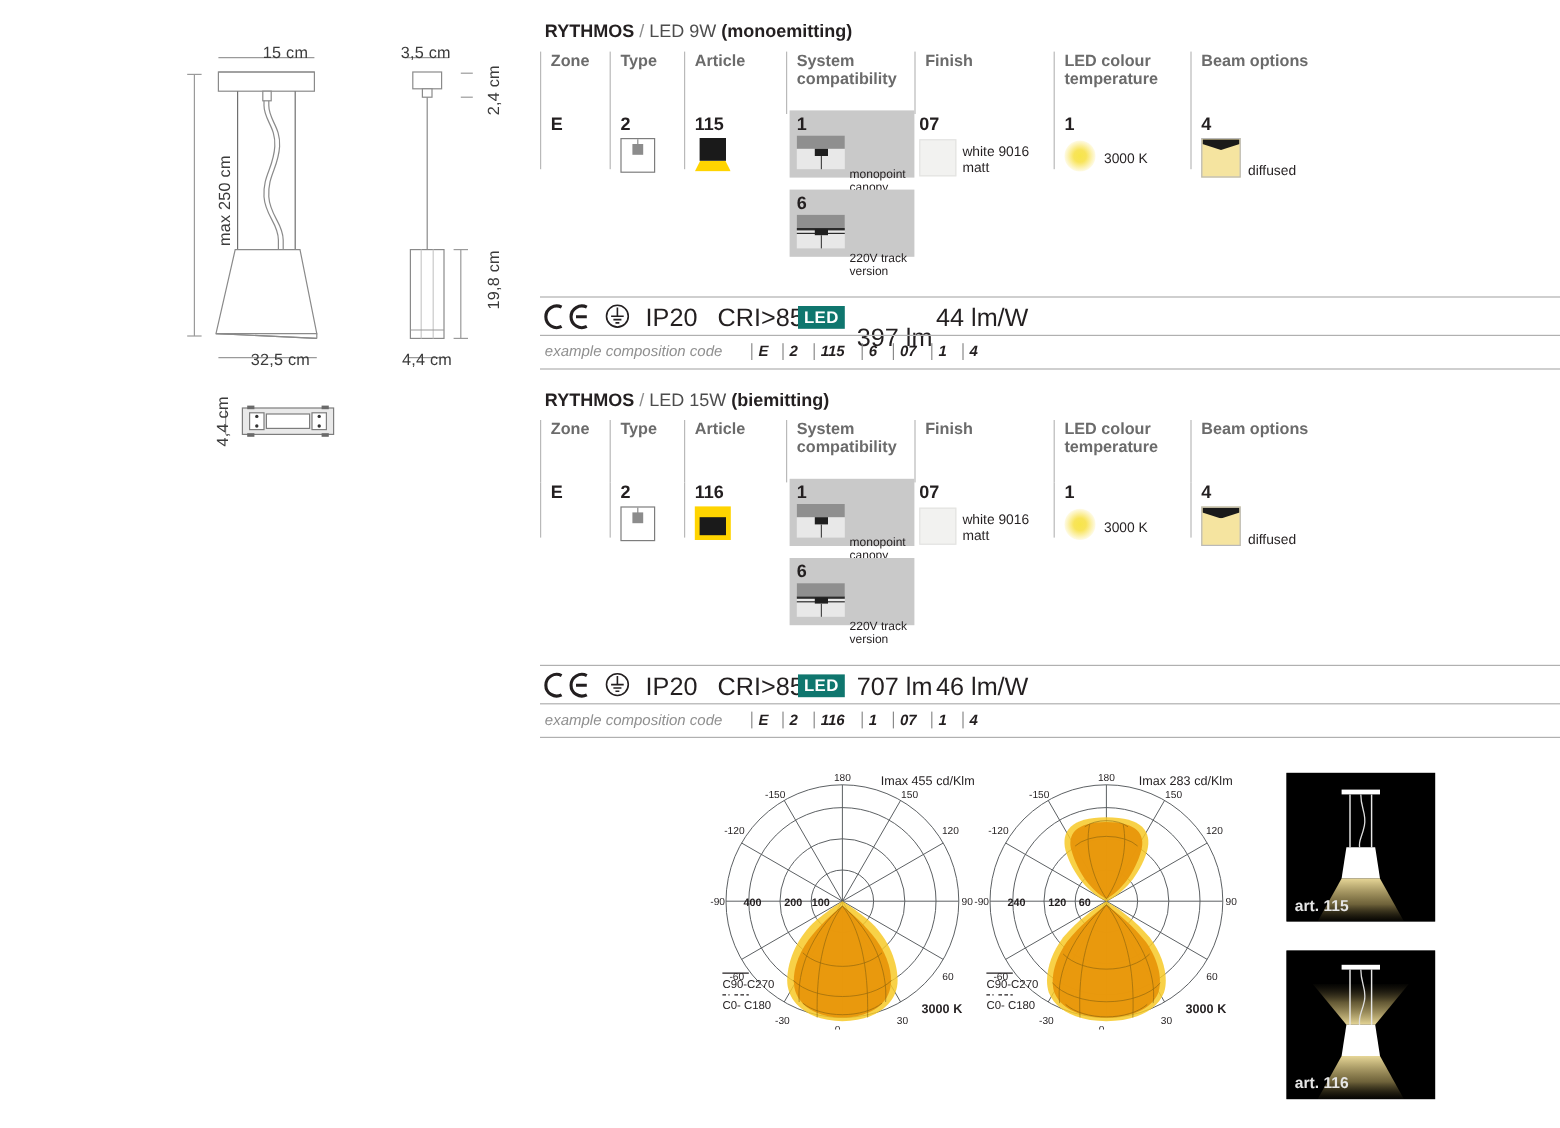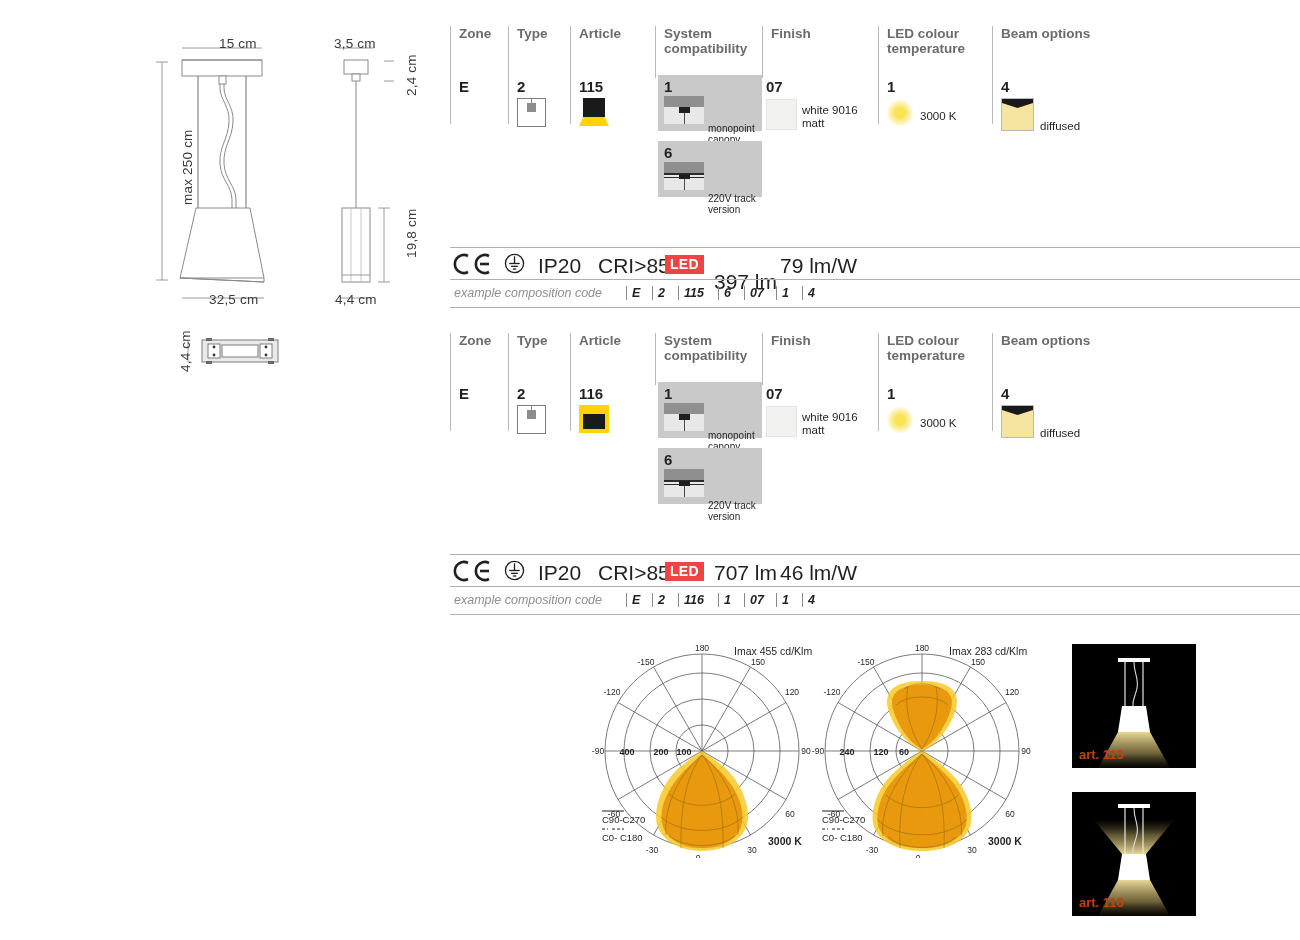--- a/index.html
+++ b/index.html
@@ -65,38 +65,38 @@
   
   .diffbox{position:absolute;width:31px;height:31px;background:#f5e4a0;border:1px solid #b9b9b9;}
   .diffcap{position:absolute;left:0;top:0;width:31px;height:9px;background:#1a1a1a;
      clip-path:polygon(0 0,100% 0,100% 45%,50% 100%,0 45%);}
   .difflbl{position:absolute;font-size:11.5px;color:#231f20;}
 
   
   .hrule{position:absolute;left:450px;width:850px;height:1px;background:#b0b0b0;}
   .specrow{position:absolute;left:450px;width:850px;height:32px;}
   .spec-item{position:absolute;font-size:21px;color:#231f20;white-space:nowrap;}
-  .ledbadge{position:absolute;background:#ef4444;color:#fff;font-size:14px;font-weight:bold;
+  .ledbadge{position:absolute;background:#0f766e;color:#fff;font-size:14px;font-weight:bold;
      padding:1px 5px 2px 5px;letter-spacing:.3px;}
   .coderow{position:absolute;left:450px;width:850px;height:24px;font-style:italic;}
   .codelbl{position:absolute;font-size:12.5px;color:#8f8f8f;}
   .codeseg{position:absolute;font-size:12.5px;font-weight:bold;color:#231f20;padding-left:5px;border-left:1px solid #8a8a8a;}
 
   
   .cemark{position:absolute;width:42px;height:22px;}
   .earth{position:absolute;width:21px;height:21px;}
 
   
   .polar{position:absolute;}
   .polar-imax{position:absolute;font-size:10.5px;color:#231f20;white-space:nowrap;}
   .polar-k{position:absolute;font-size:10.5px;font-weight:bold;color:#231f20;}
 
   
   .photo{position:absolute;width:124px;height:124px;background:#000;overflow:hidden;}
-  .photo-lbl{position:absolute;left:7px;bottom:6px;font-size:13px;font-weight:bold;color:#c2410c;z-index:5;}
+  .photo-lbl{position:absolute;left:7px;bottom:6px;font-size:13px;font-weight:bold;color:#e5e5e5;z-index:5;}
 </style>
 </head>
 <body>
 
 <div id="drawings">
 
   <svg width="300" height="320" style="position:absolute;left:140px;top:30px;">
 
     <line x1="42" y1="18" x2="122" y2="18" stroke="#9a9a9a" stroke-width="1"></line>
 
@@ -167,20 +167,26 @@
       <circle cx="116" cy="25" r="1.4" fill="#333"></circle>
     <rect x="56" y="8" width="6" height="3" fill="#6a6a6a"></rect>
     <rect x="118" y="8" width="6" height="3" fill="#6a6a6a"></rect>
     <rect x="56" y="31" width="6" height="3" fill="#6a6a6a"></rect>
     <rect x="118" y="31" width="6" height="3" fill="#6a6a6a"></rect>
   </svg>
   <div class="dimtext vert" style="left:178px;top:372px;">4,4 cm</div>
 </div>
 
 <div class="section" style="top:18px;">
+  <div class="sec-title">
+    <b>RYTHMOS</b>
+    <span class="slash">/</span>
+    <span style="color:#4d4d4d">LED 9W</span>
+    <b>(monoemitting)</b>
+  </div>
 
   <div class="tbl" style="margin-top:8px;height:160px;">
 
     <div class="vdiv" style="left:0;top:0;height:52px;"></div>
     <div class="vdiv" style="left:58px;top:0;height:52px;"></div>
     <div class="vdiv" style="left:120px;top:0;height:52px;"></div>
     <div class="vdiv" style="left:205px;top:0;height:52px;"></div>
     <div class="vdiv" style="left:312px;top:0;height:52px;"></div>
     <div class="vdiv" style="left:428px;top:0;height:52px;"></div>
     <div class="vdiv" style="left:542px;top:0;height:52px;"></div>
@@ -277,36 +283,42 @@
     <circle cx="11" cy="11" r="9.5" fill="none" stroke="#231f20" stroke-width="1.4"></circle>
     <line x1="11" y1="3.5" x2="11" y2="11" stroke="#231f20" stroke-width="1.4"></line>
     <line x1="5.5" y1="11" x2="16.5" y2="11" stroke="#231f20" stroke-width="1.4"></line>
     <line x1="7.5" y1="14" x2="14.5" y2="14" stroke="#231f20" stroke-width="1.4"></line>
     <line x1="9.3" y1="16.8" x2="12.7" y2="16.8" stroke="#231f20" stroke-width="1.4"></line>
   </svg>
   <div class="spec-item" style="left:88px;top:2px;">IP20</div>
   <div class="spec-item" style="left:148px;top:2px;">CRI&gt;85</div>
   <div class="ledbadge" style="left:215px;top:3px;">LED</div>
   <div class="spec-item" style="left:264px;top:18px;">397 lm</div>
-  <div class="spec-item" style="left:330px;top:2px;">79 lm/W</div>
+  <div class="spec-item" style="left:330px;top:2px;">44 lm/W</div>
 </div>
 <div class="hrule" style="top:279px;"></div>
 <div class="coderow" style="top:284px;">
   <div class="codelbl" style="left:4px;top:2px;">example composition code</div>
   <div class="codeseg" style="left:176px;top:2px;">E</div>
   <div class="codeseg" style="left:202px;top:2px;">2</div>
   <div class="codeseg" style="left:228px;top:2px;">115</div>
   <div class="codeseg" style="left:268px;top:2px;">6</div>
   <div class="codeseg" style="left:294px;top:2px;">07</div>
   <div class="codeseg" style="left:326px;top:2px;">1</div>
   <div class="codeseg" style="left:352px;top:2px;">4</div>
 </div>
 <div class="hrule" style="top:307px;"></div>
 
 <div class="section" style="top:325px;">
+  <div class="sec-title">
+    <b>RYTHMOS</b>
+    <span class="slash">/</span>
+    <span style="color:#4d4d4d">LED 15W</span>
+    <b>(biemitting)</b>
+  </div>
 
   <div class="tbl" style="margin-top:8px;height:160px;">
     <div class="vdiv" style="left:0;top:0;height:52px;"></div>
     <div class="vdiv" style="left:58px;top:0;height:52px;"></div>
     <div class="vdiv" style="left:120px;top:0;height:52px;"></div>
     <div class="vdiv" style="left:205px;top:0;height:52px;"></div>
     <div class="vdiv" style="left:312px;top:0;height:52px;"></div>
     <div class="vdiv" style="left:428px;top:0;height:52px;"></div>
     <div class="vdiv" style="left:542px;top:0;height:52px;"></div>
 

